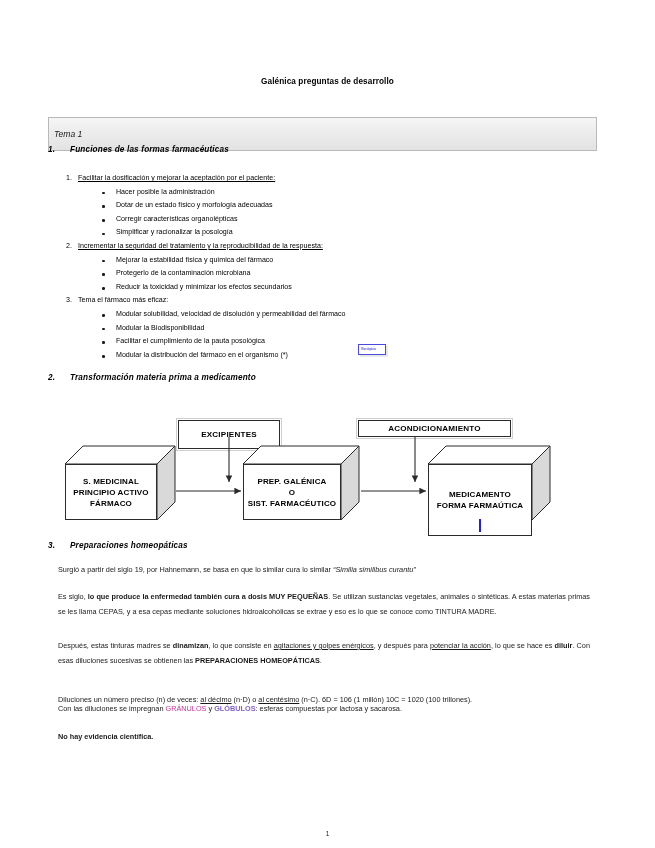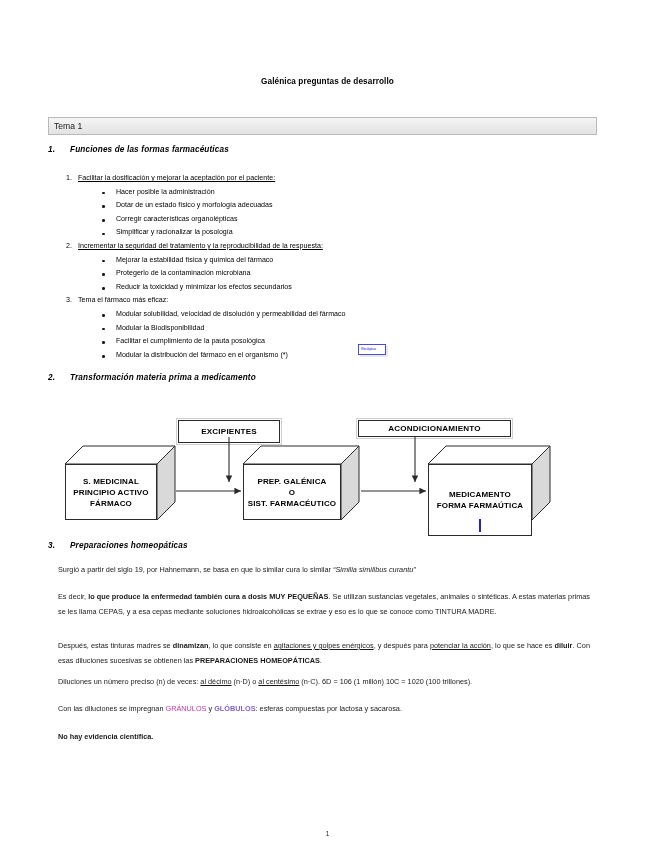--- a/index.html
+++ b/index.html
@@ -31,26 +31,27 @@
     font-weight: bold;
     letter-spacing: .1px;
   }
 
   
   .tema-box {
     position: absolute;
     left: 48px;
     top: 117px;
     width: 549px;
-    height: 18px;
+    height: 34px;
     border: 1px solid #b9b9b9;
     background: linear-gradient(to bottom, #f6f6f6 0%, #ececec 45%, #e3e3e3 100%);
     display: flex;
     align-items: center;
     padding-left: 5px;
+    font-style: italic;
   }
   .tema-box span {
     font-size: 8.6px;
     color: #1a1a1a;
   }
 
   
   .q-head {
     position: absolute;
     left: 48px;
@@ -134,21 +135,21 @@
     border: 1px solid #2b2b2b;
     background: #ffffff;
     display: flex;
     align-items: center;
     justify-content: center;
     font-size: 8.1px;
     font-weight: bold;
     letter-spacing: .2px;
     box-shadow: 0 0 0 1px #ffffff, 0 0 0 2px #cfcfcf;
   }
-  #lbl-exc { left: 178px; top: 12px; width: 102px; height: 23px; }
+  #lbl-exc { left: 178px; top: 12px; width: 102px; height: 29px; }
   #lbl-aco { left: 358px; top: 12px; width: 153px; height: 17px; }
 
   
   .box3d { position: absolute; }
   .box3d .face {
     position: absolute;
     left: 0;
     top: 18px;
     width: 100%;
     height: calc(100% - 18px);
@@ -360,28 +361,28 @@
 
   <div class="q-head" style="top:541px">
     <span class="num">3.</span><span>Preparaciones homeopáticas</span>
   </div>
 
   <div class="para" style="top:563px">
     <span>Surgió a partir del siglo 19, por Hahnemann, se basa en que lo similar cura lo similar </span><i>“Similia similibus curantu”</i>
   </div>
 
   <div class="para" style="top:590px">
-    <span>Es decir, </span><b>lo que produce la enfermedad también cura a dosis MUY PEQUEÑAS</b><span>. Se utilizan sustancias vegetales, animales o sintéticas.  A estas materias primas se les llama CEPAS, y a esa cepas mediante soluciones hidroalcohólicas se extrae y eso es lo que se conoce como TINTURA MADRE.</span>
+    <span>Es siglo, </span><b>lo que produce la enfermedad también cura a dosis MUY PEQUEÑAS</b><span>. Se utilizan sustancias vegetales, animales o sintéticas.  A estas materias primas se les llama CEPAS, y a esa cepas mediante soluciones hidroalcohólicas se extrae y eso es lo que se conoce como TINTURA MADRE.</span>
   </div>
 
   <div class="para" style="top:639px">
     <span>Después, estas tinturas madres se </span><b>dinamizan</b><span>, lo que consiste en </span><u>agitaciones y golpes enérgicos</u><span>, y después para </span><u>potenciar la acción</u><span>, lo que se hace es </span><b>diluir</b><span>. Con esas diluciones sucesivas se obtienen las </span><b>PREPARACIONES HOMEOPÁTICAS</b><span>.</span>
   </div>
 
-  <div class="para" style="top:675px">
+  <div class="para" style="top:693px">
     <span>Diluciones un número preciso (n) de veces: </span><u>al décimo</u><span> (n·D) o </span><u>al centésimo</u><span> (n·C). 6D = 106 (1 millón) 10C = 1020 (100 trillones).</span>
   </div>
 
   <div class="para" style="top:702px">
     <span>Con las diluciones se impregnan </span><span class="c-gran">GRÁNULOS</span><span> y </span><span class="c-glob">GLÓBULOS</span><span>: esferas compuestas por lactosa y sacarosa.</span>
   </div>
 
   <div class="para bold-all" style="top:730px">
     <span>No hay evidencia científica.</span>
   </div>

